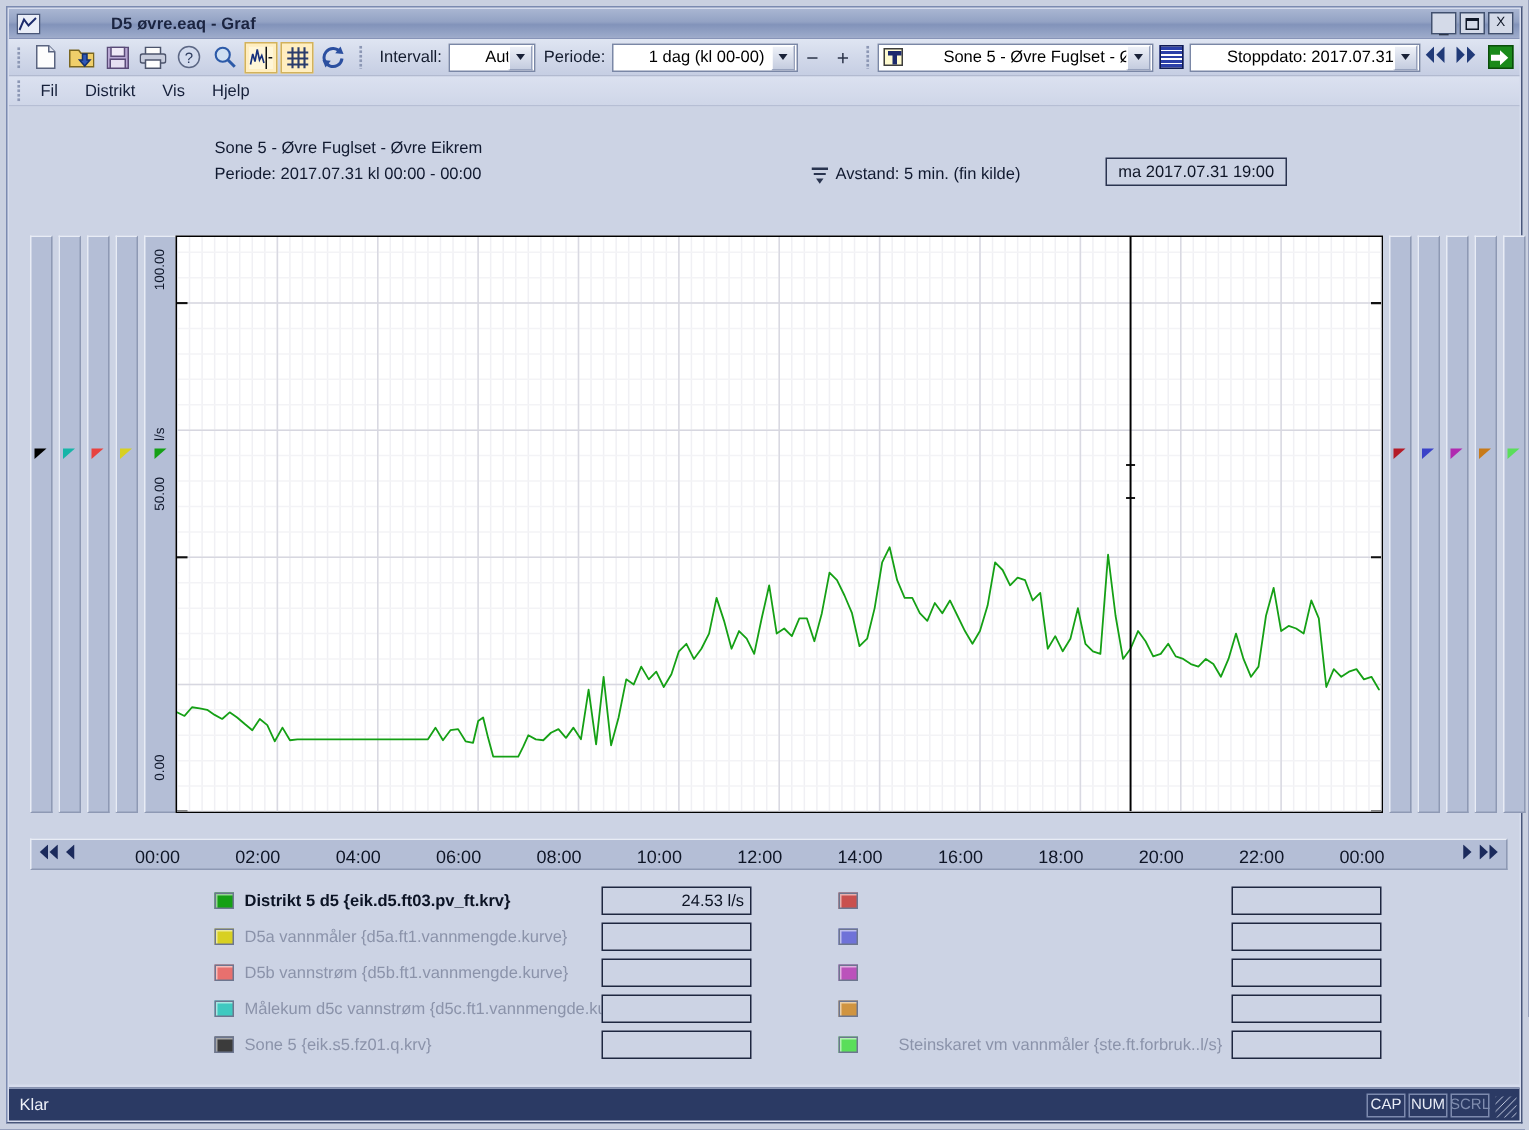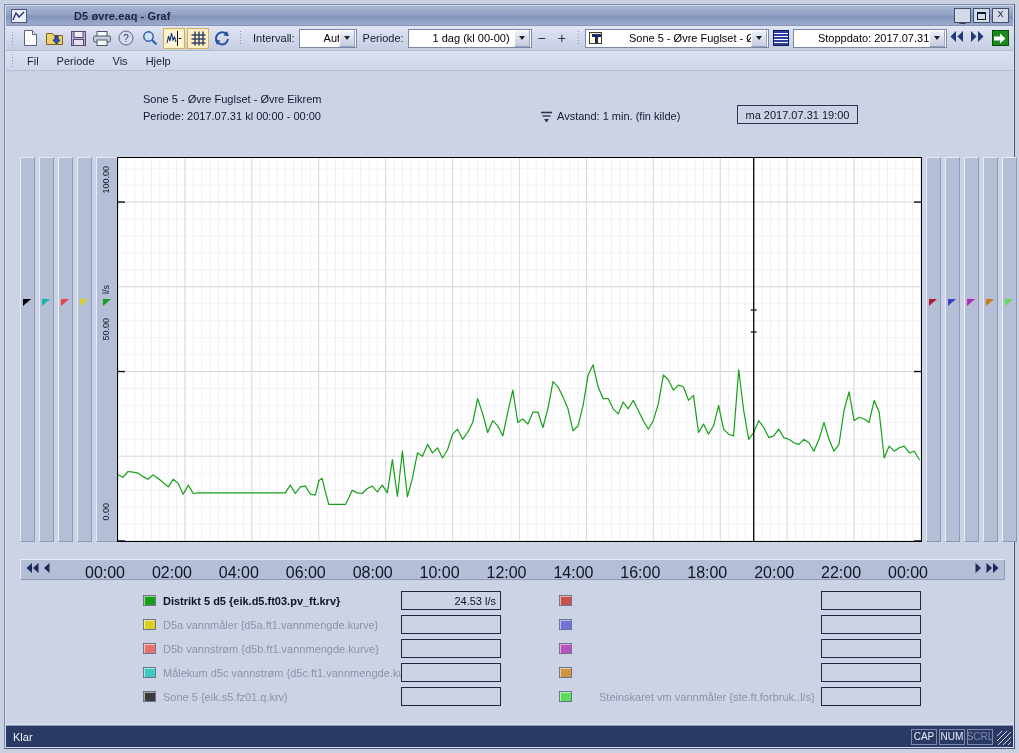--- a/index.html
+++ b/index.html
@@ -193,21 +193,21 @@
     position: absolute; left: -24px; top: 150px;
     font-size: 96px; font-weight: bold; letter-spacing: 6px;
     color: #eceef3; white-space: nowrap;
     font-family: "Liberation Sans", sans-serif;
   }
   .timebar {
     position: absolute; left: 14px; top: 488px; width: 985px; height: 21px;
     background: #b4bed6;
     border-left: 1px solid #e8ecf5; border-top: 1px solid #e8ecf5;
     border-right: 1px solid #8e99b4; border-bottom: 1px solid #8e99b4;
-    font-size: 16px; color: #0e1526;
+    font-size: 12px; color: #0e1526;
   }
   .tick-lbl { position: absolute; top: 4px; transform: translateX(-50%); white-space: nowrap; }
   .scrollarrow { position: absolute; top: 3px; color: #1b2a5c; font-size: 11px; line-height: 1; }
 
   
   .legend { position: absolute; left: 0; top: 515px; width: 100%; height: 115px; }
   .lg-row { position: absolute; height: 19px; display: flex; align-items: center; }
   .swatch {
     width: 13px; height: 11px; border: 1px solid #6d768f;
     box-shadow: inset 1px 1px 0 rgba(255,255,255,.55);
@@ -395,39 +395,39 @@
       <span class="greengo">
         <svg width="12" height="11" viewBox="0 0 12 11">
             <polygon points="0,3.5 6,3.5 6,0.5 11.5,5.5 6,10.5 6,7.5 0,7.5" fill="#fff"></polygon>
           </svg>
       </span>
     </div>
 
     <div class="menubar">
       <span class="grip"></span>
       <span class="menu-item">Fil</span>
-      <span class="menu-item">Periode</span>
+      <span class="menu-item">Distrikt</span>
       <span class="menu-item">Vis</span>
       <span class="menu-item">Hjelp</span>
     </div>
 
     <div class="client">
 
       <div class="info-l1">Sone 5 - Øvre Fuglset - Øvre Eikrem</div>
       <div class="info-l2">Periode: 2017.07.31 kl 00:00 - 00:00</div>
 
       <div class="avstand">
         <span class="avstand-icon">
           <svg width="11" height="12" viewBox="0 0 11 12">
               <line x1="0" y1="1.5" x2="11" y2="1.5" stroke="#29344f" stroke-width="1.6"></line>
               <line x1="1.5" y1="5" x2="9.5" y2="5" stroke="#29344f" stroke-width="1.4"></line>
               <polygon points="3,8 8,8 5.5,11.5" fill="#29344f"></polygon>
             </svg>
         </span>
-        <span>Avstand: 1 min. (fin kilde)</span>
+        <span>Avstand: 5 min. (fin kilde)</span>
       </div>
 
       <div class="datebox">ma 2017.07.31 19:00</div>
 
       <div class="chartwrap">
 
         <div class="sidecol" style="left:0">
             <span class="marker" style="border-top-color:#000000"></span>
           </div>
         <div class="sidecol" style="left:19px">

